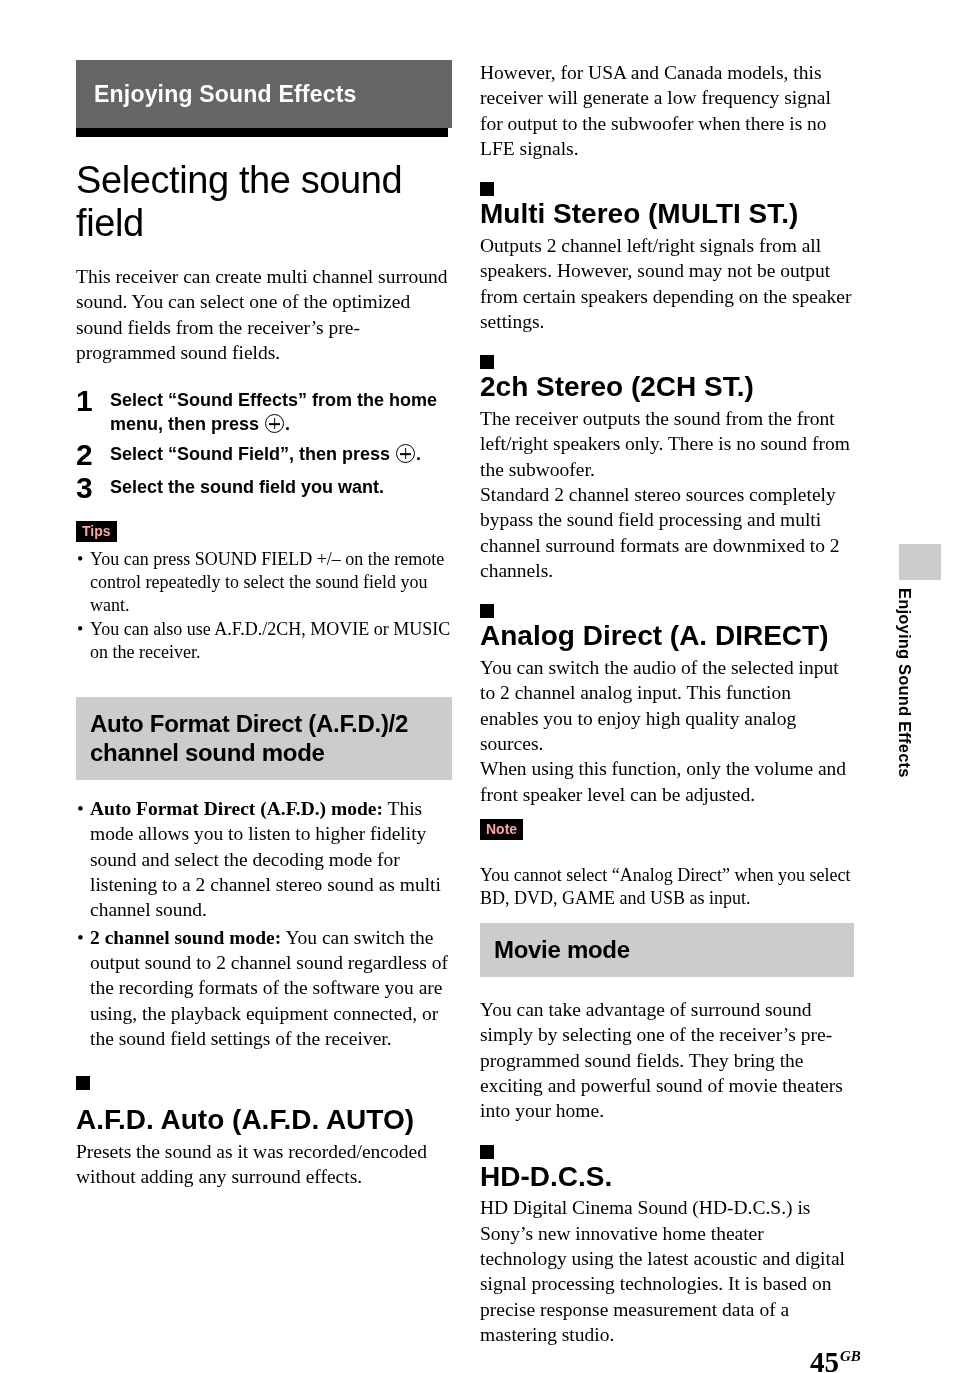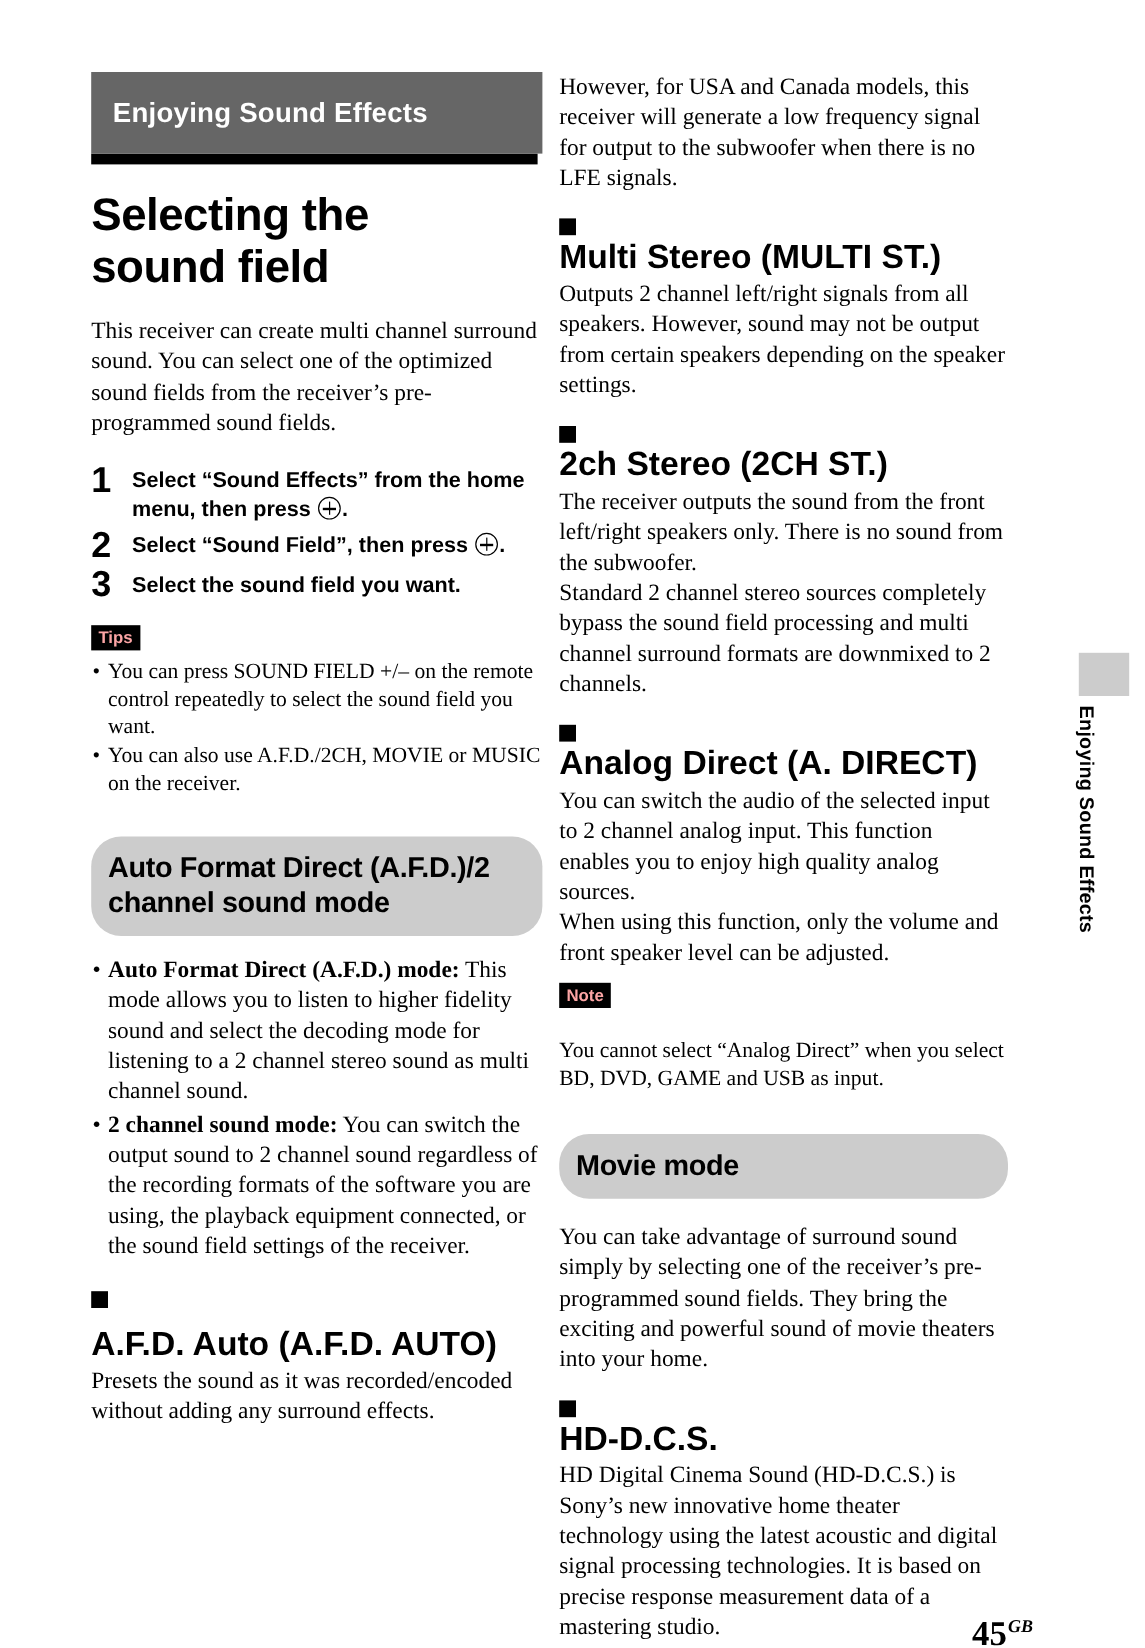--- a/index.html
+++ b/index.html
@@ -22,21 +22,21 @@
     inset: 0;
   }
   .col-left {
     position: absolute;
     left: 76px;
     top: 60px;
     width: 376px;
   }
   .col-right {
     position: absolute;
-    left: 466px;
+    left: 480px;
     top: 60px;
     width: 374px;
   }
 
   
   .chapter-banner {
     background: #666666;
     width: 376px;
     height: 68px;
     position: relative;
@@ -55,21 +55,21 @@
   .chapter-rule {
     background: #000000;
     width: 372px;
     height: 9px;
     margin-top: 0;
   }
 
   
   .doc-title {
     font-family: "Liberation Sans", sans-serif;
-    font-weight: bold;
+    font-weight: normal;
     font-size: 38px;
     line-height: 1.12;
     letter-spacing: -0.4px;
     margin: 22px 0 0 0;
     width: 350px;
   }
 
   
   .body-text {
     font-family: "Liberation Serif", serif;
@@ -171,21 +171,20 @@
 
   
   .section-bar {
     background: #cccccc;
     padding: 12px 14px 13px 14px;
     font-family: "Liberation Sans", sans-serif;
     font-weight: bold;
     font-size: 24px;
     line-height: 1.22;
     letter-spacing: -0.3px;
-    border-radius: 25px;
   }
   .section-bar.wide { width: 348px; }
 
   
   .sub-head {
     font-family: "Liberation Sans", sans-serif;
     font-weight: bold;
     font-size: 28px;
     line-height: 1.2;
     margin: 22px 0 2px 0;
@@ -329,21 +328,21 @@
       <span>Analog Direct (A. DIRECT)</span>
     </div>
     <p class="body-text nogap">You can switch the audio of the selected input to 2 channel analog input. This function enables you to enjoy high quality analog sources.</p>
     <p class="body-text nogap">When using this function, only the volume and front speaker level can be adjusted.</p>
 
     <div class="badge-wrap small-gap">
       <span class="badge">Note</span>
     </div>
     <p class="body-text tight" style="font-size:18px;">You cannot select “Analog Direct” when you select BD, DVD, GAME and USB as input.</p>
 
-    <div class="section-bar" style="margin-top:34px;">
+    <div class="section-bar" style="margin-top:12px;">
       <span>Movie mode</span>
     </div>
     <p class="body-text">You can take advantage of surround sound simply by selecting one of the receiver’s pre-programmed sound fields. They bring the exciting and powerful sound of movie theaters into your home.</p>
 
     <div class="sub-head">
       <span class="sq"></span>
       <span>HD-D.C.S.</span>
     </div>
     <p class="body-text nogap">HD Digital Cinema Sound (HD-D.C.S.) is Sony’s new innovative home theater technology using the latest acoustic and digital signal processing technologies. It is based on precise response measurement data of a mastering studio.</p>
 

